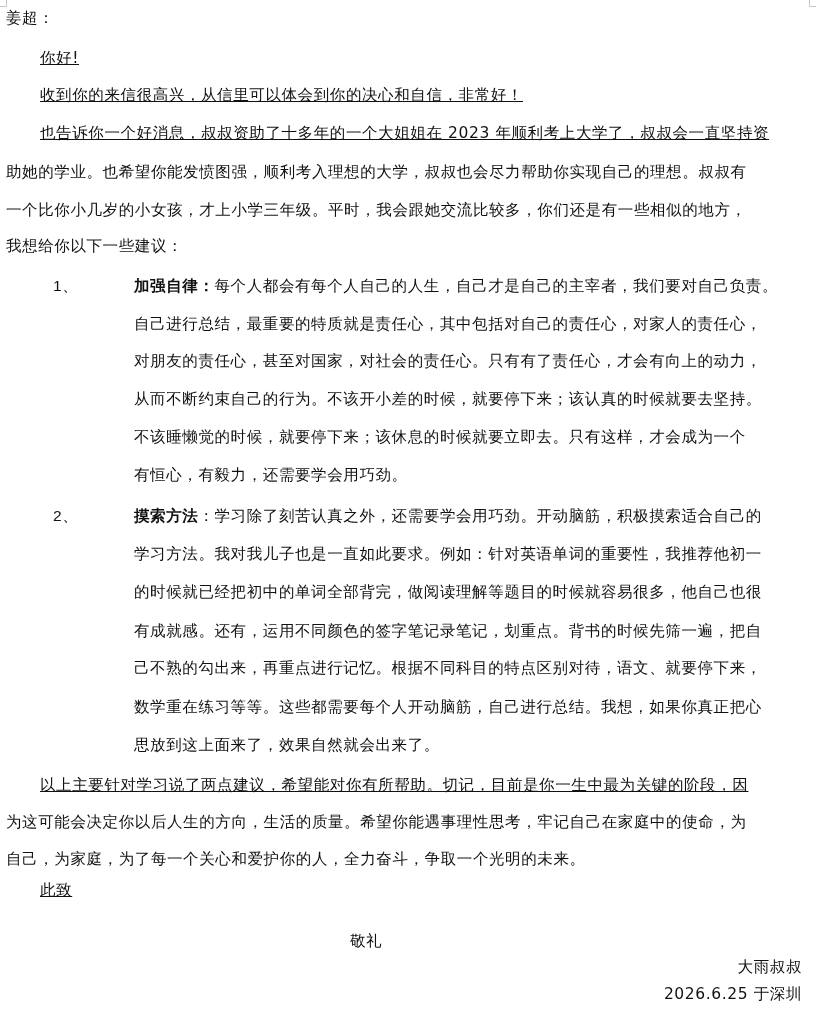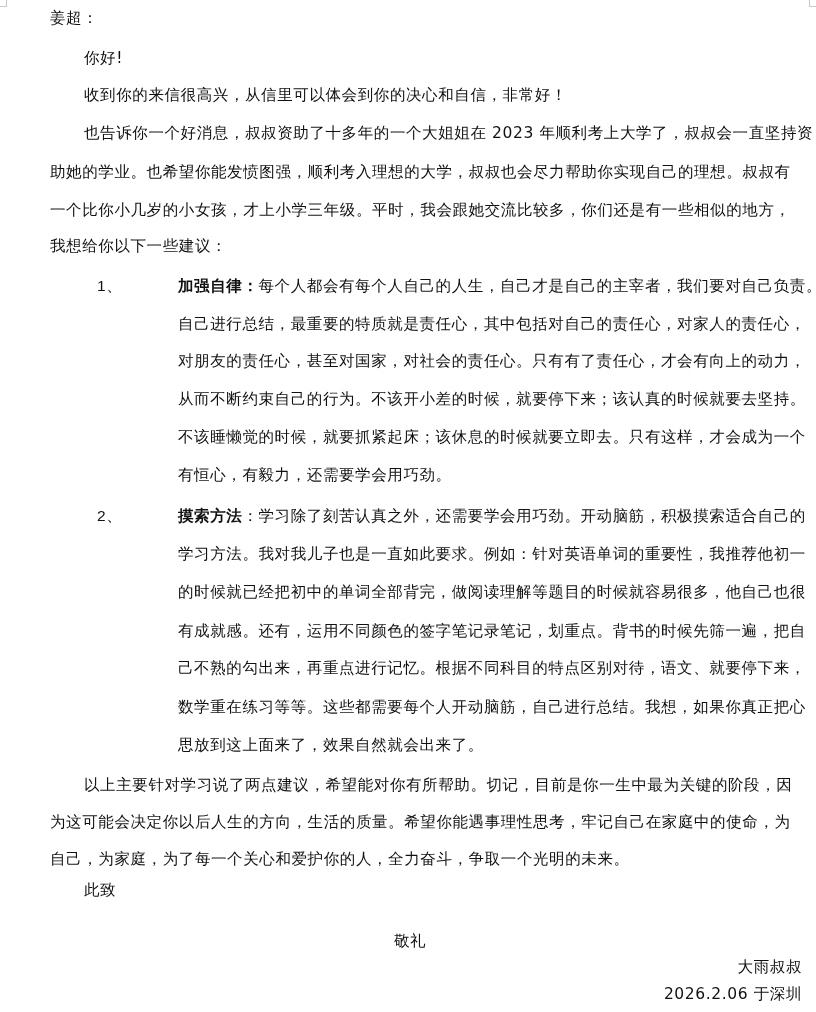--- a/index.html
+++ b/index.html
@@ -14,24 +14,23 @@
     overflow: hidden;
     font-family: "DejaVu Sans", "Liberation Sans", sans-serif;
     color: #111111;
     font-size: 15.5px;
   }
   .line {
     position: absolute;
     white-space: nowrap;
     line-height: 20px;
     letter-spacing: 0.6px;
-    margin-left: 44px;
   }
   .salutation { left: 6px; top: 8px; }
-  .indent1 { left: 40px; }
+  .indent1 { left: 40px; text-decoration: underline; }
   .body-left { left: 6px; font-family: Liberation Serif, serif; }
   .num { left: 53px; font-family: "Liberation Sans", sans-serif; }
   .item-text { left: 134px; }
   .bold { font-weight: bold; text-align: center; }
   .right { right: 14px; }
   .center { left: 0; width: 732px; text-align: center; }
   .corner {
     position: absolute;
     top: 0; width: 6px; height: 6px;
     border-color: #c8c8c8;
@@ -54,21 +53,21 @@
   <div class="line body-left" style="top:200px">一个比你小几岁的小女孩，才上小学三年级。平时，我会跟她交流比较多，你们还是有一些相似的地方，</div>
   <div class="line body-left" style="top:236px">我想给你以下一些建议：</div>
 </div>
 
 <div>
   <div class="line num" style="top:276px">1、</div>
   <div class="line item-text" style="top:276px"><span class="bold">加强自律：</span><span>每个人都会有每个人自己的人生，自己才是自己的主宰者，我们要对自己负责。</span></div>
   <div class="line item-text" style="top:314px">自己进行总结，最重要的特质就是责任心，其中包括对自己的责任心，对家人的责任心，</div>
   <div class="line item-text" style="top:351px">对朋友的责任心，甚至对国家，对社会的责任心。只有有了责任心，才会有向上的动力，</div>
   <div class="line item-text" style="top:389px">从而不断约束自己的行为。不该开小差的时候，就要停下来；该认真的时候就要去坚持。</div>
-  <div class="line item-text" style="top:427px">不该睡懒觉的时候，就要抓紧起床；该休息的时候就要立即去。只有这样，才会成为一个</div>
+  <div class="line item-text" style="top:427px">不该睡懒觉的时候，就要停下来；该休息的时候就要立即去。只有这样，才会成为一个</div>
   <div class="line item-text" style="top:465px">有恒心，有毅力，还需要学会用巧劲。</div>
 </div>
 
 <div>
   <div class="line num" style="top:506px">2、</div>
   <div class="line item-text" style="top:506px"><span class="bold">摸索方法</span><span>：学习除了刻苦认真之外，还需要学会用巧劲。开动脑筋，积极摸索适合自己的</span></div>
   <div class="line item-text" style="top:544px">学习方法。我对我儿子也是一直如此要求。例如：针对英语单词的重要性，我推荐他初一</div>
   <div class="line item-text" style="top:582px">的时候就已经把初中的单词全部背完，做阅读理解等题目的时候就容易很多，他自己也很</div>
   <div class="line item-text" style="top:621px">有成就感。还有，运用不同颜色的签字笔记录笔记，划重点。背书的时候先筛一遍，把自</div>
   <div class="line item-text" style="top:658px">己不熟的勾出来，再重点进行记忆。根据不同科目的特点区别对待，语文、就要停下来，</div>
@@ -78,13 +77,13 @@
 
 <div>
   <div class="line indent1" style="top:775px">以上主要针对学习说了两点建议，希望能对你有所帮助。切记，目前是你一生中最为关键的阶段，因</div>
   <div class="line body-left" style="top:812px">为这可能会决定你以后人生的方向，生活的质量。希望你能遇事理性思考，牢记自己在家庭中的使命，为</div>
   <div class="line body-left" style="top:849px">自己，为家庭，为了每一个关心和爱护你的人，全力奋斗，争取一个光明的未来。</div>
 </div>
 
 <div class="line indent1" style="top:880px">此致</div>
 <div class="line center" style="top:931px">敬礼</div>
 <div class="line right" style="top:957px">大雨叔叔</div>
-<div class="line right" style="top:984px">2026.2.06 于深圳</div>
+<div class="line right" style="top:984px">2026.6.25 于深圳</div>
 
 </body></html>

